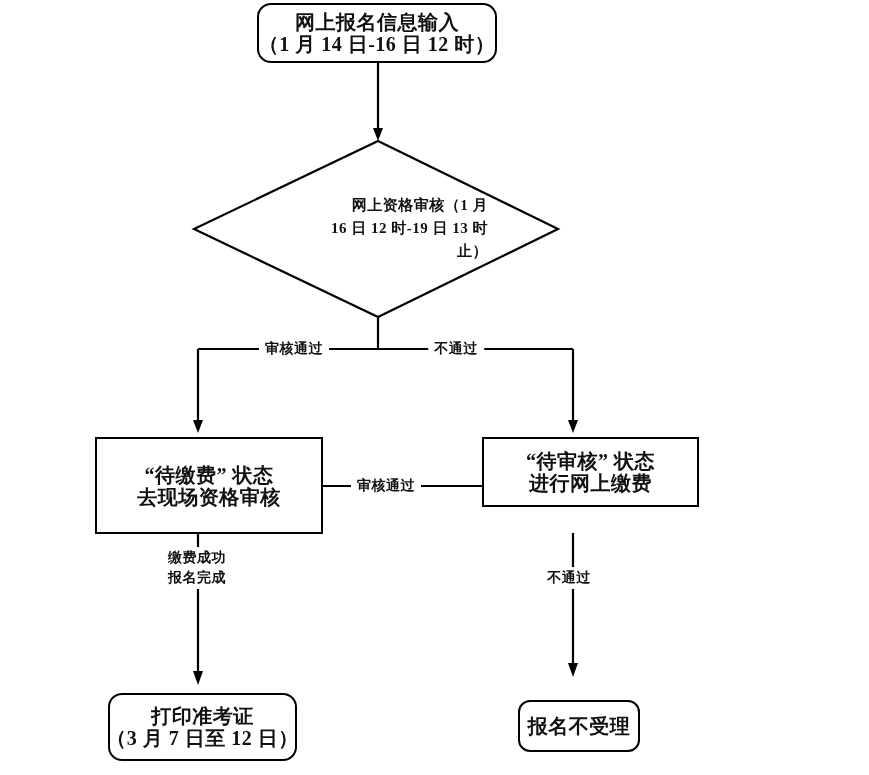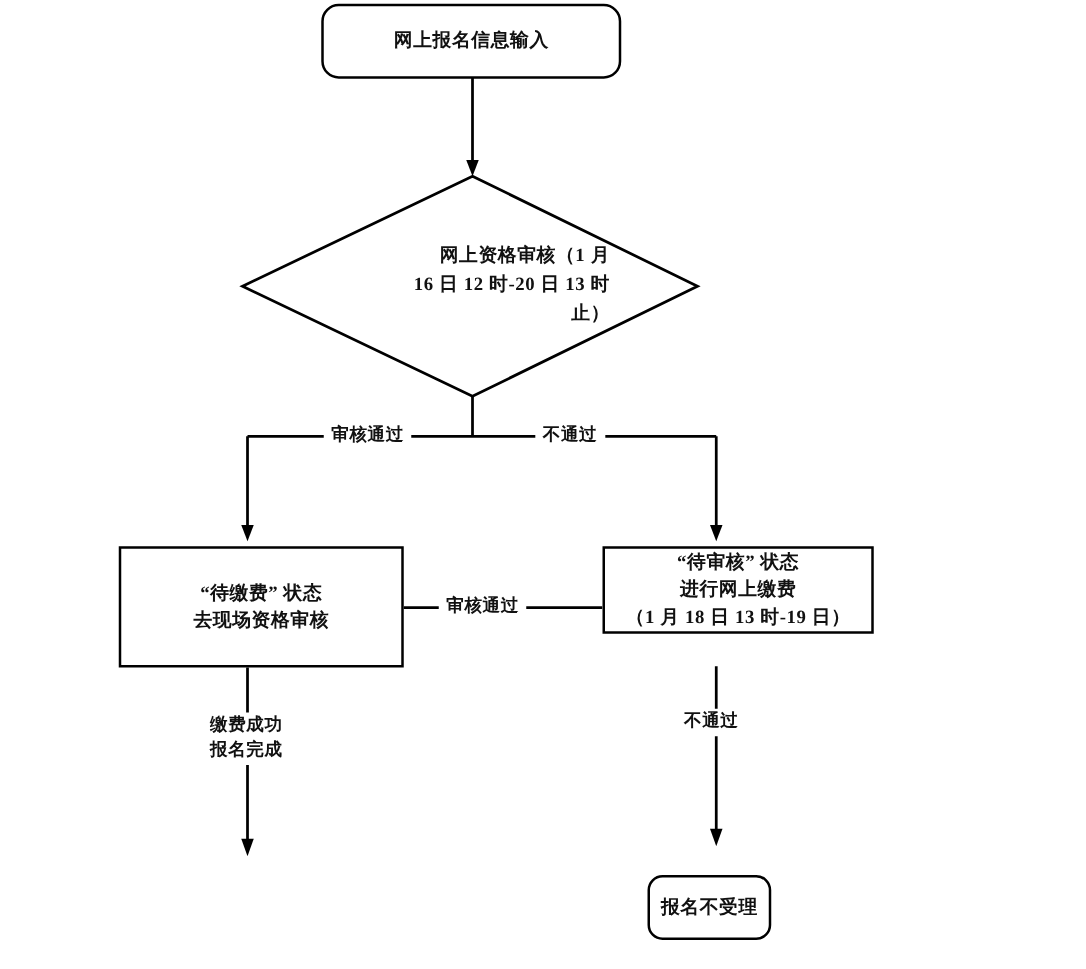--- a/index.html
+++ b/index.html
@@ -26,21 +26,21 @@
     position: absolute;
     z-index: 2;
     box-sizing: border-box;
     background: #ffffff;
     border: 2.5px solid var(--line, #000000);
     display: flex;
     flex-direction: column;
     align-items: center;
     justify-content: center;
     text-align: center;
-    font-size: 15px;
+    font-size: 20px;
     line-height: 22px;
     letter-spacing: 0.5px;
     white-space: nowrap;
   }
   .terminator { border-radius: 14px; }
 
   .diamond-label {
     position: absolute;
     z-index: 2;
     text-align: right;
@@ -88,49 +88,53 @@
 
     <line class="connector" x1="198" y1="533" x2="198" y2="672"></line>
     <polygon class="arrowhead" points="198,685 193,671 203,671"></polygon>
 
     <line class="connector" x1="573" y1="533" x2="573" y2="664"></line>
     <polygon class="arrowhead" points="573,677 568,663 578,663"></polygon>
   </svg>
 
   <div class="node terminator" style="left:257px; top:3px; width:240px; height:60px;">
     <span>网上报名信息输入</span>
+    <span>（1 月 14 日-16 日 12 时）</span>
   </div>
 
   <div class="diamond-label" style="left:268px; top:194px; width:220px;">
     <span>网上资格审核（1 月</span><br>
-    <span>16 日 12 时-20 日 13 时</span><br>
+    <span>16 日 12 时-19 日 13 时</span><br>
     <span>止）</span>
   </div>
 
   <div class="edge-label" style="left:294px; top:349px;">审核通过</div>
   <div class="edge-label" style="left:456px; top:349px;">不通过</div>
 
   <div class="node" style="left:95px; top:437px; width:228px; height:97px;">
     <span>“待缴费” 状态</span>
     <span>去现场资格审核</span>
   </div>
 
   <div class="node" style="left:482px; top:437px; width:217px; height:70px;">
     <span>“待审核” 状态</span>
     <span>进行网上缴费</span>
-    <span>（1 月 18 日 13 时-19 日）</span>
   </div>
 
   <div class="edge-label" style="left:386px; top:486px;">审核通过</div>
 
-  <div class="edge-label" style="left:197px; top:591px;">
+  <div class="edge-label" style="left:197px; top:568px;">
     <span>缴费成功</span><br>
     <span>报名完成</span>
   </div>
 
   <div class="edge-label" style="left:569px; top:578px;">不通过</div>
 
+  <div class="node terminator" style="left:108px; top:693px; width:189px; height:68px;">
+    <span>打印准考证</span>
+    <span>（3 月 7 日至 12 日）</span>
+  </div>
 
-  <div class="node terminator" style="left:518px; top:700px; width:99px; height:52px; border-radius:12px;text-align:right;">
+  <div class="node terminator" style="left:518px; top:700px; width:122px; height:52px; border-radius:12px;text-align:right;">
     <span>报名不受理</span>
   </div>
 
 </div>
 
 </body></html>

